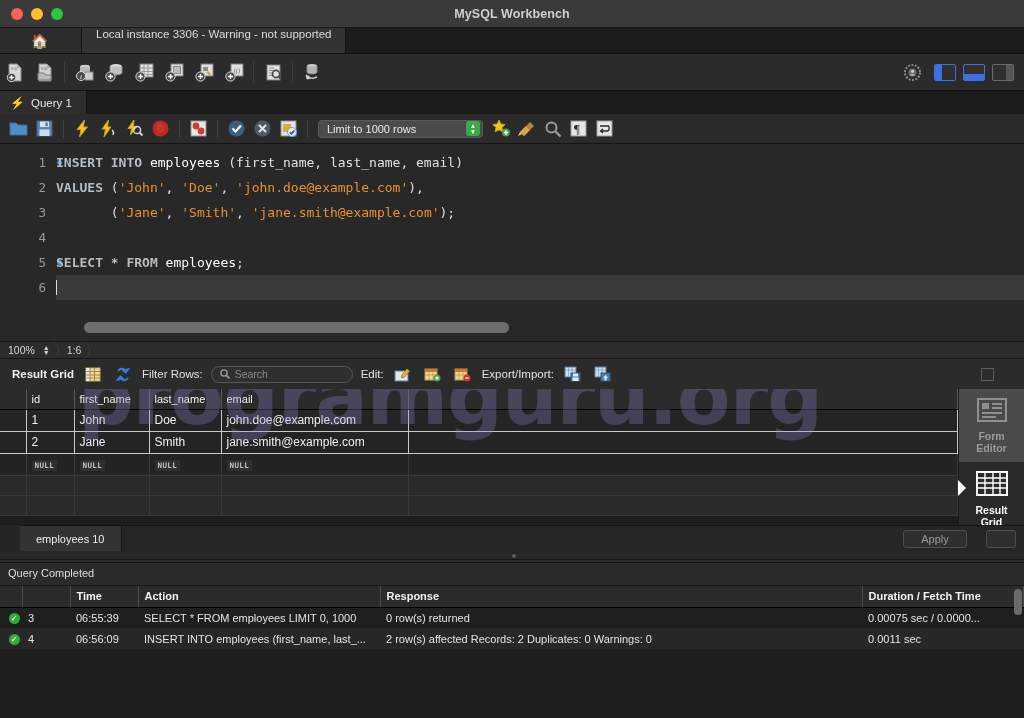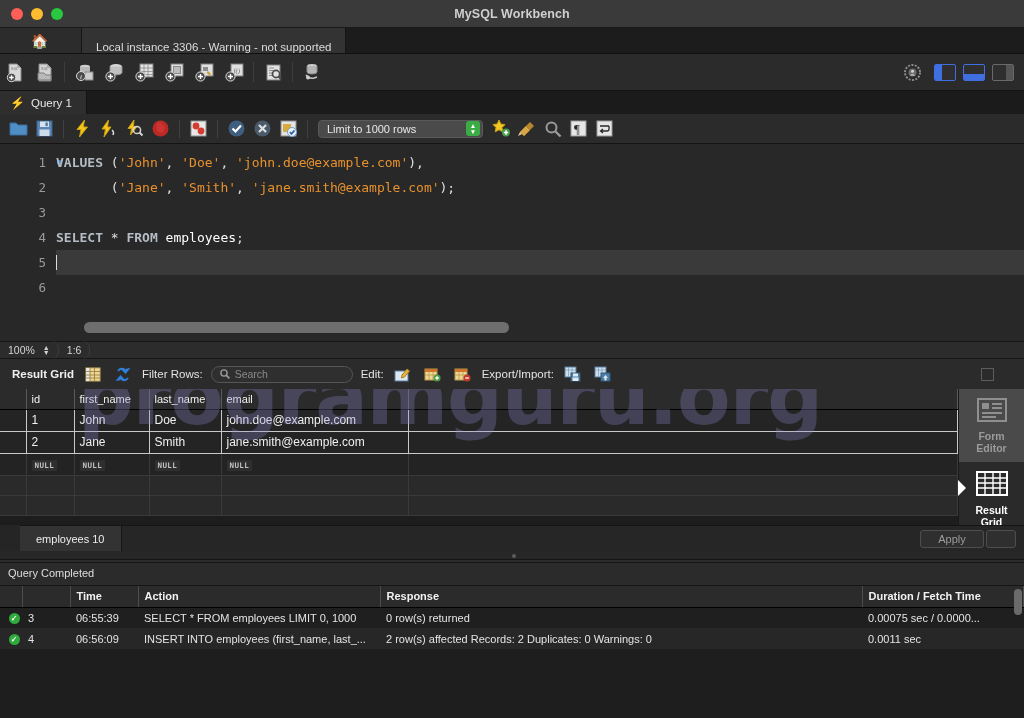--- a/index.html
+++ b/index.html
@@ -32,21 +32,21 @@
   .instancebar {
     height: 26px; background: #1c1c1c; display: flex; align-items: stretch;
     border-bottom: 1px solid #111;
   }
   .home-tab {
     width: 82px; display: flex; align-items: center; justify-content: center;
     background: #2c2c2c; border-right: 1px solid #151515;
   }
   .home-icon { font-size: 14px; color: #e8e8e8; line-height: 1; }
   .instance-tab {
-    display: flex; align-items: flex-end; padding: 0 14px;
+    display: flex; align-items: flex-start; padding: 0 14px;
     background: #333333; border-right: 1px solid #151515;
     font-size: 11.5px; color: #dcdcdc; white-space: nowrap;
   }
   .instancebar-fill { flex: 1; background: #1c1c1c; }
 
   
   .maintoolbar {
     height: 37px; background: #2b2b2b; display: flex; align-items: center;
     border-bottom: 1px solid #141414; position: relative;
   }
@@ -202,21 +202,21 @@
   
   .tabbar2 {
     height: 26px; background: #262626; display: flex; align-items: stretch;
     border-top: 1px solid #141414; position: relative; margin-left: 20px;
   }
   .t2-tab {
     display: flex; align-items: center; padding: 0 16px; background: #333333;
     font-size: 11px; color: #ededed; border-right: 1px solid #151515;
   }
   .t2-fill { flex: 1; }
-  .t2-right { display: flex; align-items: center; gap: 2px; padding-right: 8px; }
+  .t2-right { display: flex; align-items: center; gap: 19px; padding-right: 8px; }
   .applybtn {
     width: 64px; height: 18px; border: 1px solid #4e4e4e; border-radius: 3px;
     background: #2f2f2f; color: #9b9b9b; font-size: 11px;
     display: flex; align-items: center; justify-content: center;
   }
   .applybtn2 { width: 30px; }
   .splitgrip {
     height: 9px; background: #272727; position: relative;
     border-bottom: 1px solid #141414;
   }
@@ -522,20 +522,21 @@
   <div class="editorwrap">
     <div class="gutter" id="gutter">
         <div class="ln">1<span class="mk"></span></div>
         <div class="ln">2</div>
         <div class="ln">3</div>
         <div class="ln">4</div>
         <div class="ln">5<span class="mk"></span></div>
         <div class="ln">6</div>
       </div>
     <div class="codearea" id="codearea">
+        <div class="cline"><span class="kw">INSERT INTO </span><span class="idn">employees </span><span class="pun">(first_name, last_name, email)</span></div>
         <div class="cline"><span class="kw">VALUES </span><span class="pun">(</span><span class="str">'John'</span><span class="pun">, </span><span class="str">'Doe'</span><span class="pun">, </span><span class="str">'john.doe@example.com'</span><span class="pun">),</span></div>
         <div class="cline"><span class="pun">       (</span><span class="str">'Jane'</span><span class="pun">, </span><span class="str">'Smith'</span><span class="pun">, </span><span class="str">'jane.smith@example.com'</span><span class="pun">);</span></div>
         <div class="cline"></div>
         <div class="cline"><span class="kw">SELECT </span><span class="star">* </span><span class="kw">FROM </span><span class="idn">employees</span><span class="pun">;</span></div>
         <div class="cline current"><span class="caret"></span></div>
       </div>
     <div class="hscroll-track">
       <div class="hscroll-thumb"></div>
     </div>
   </div>

